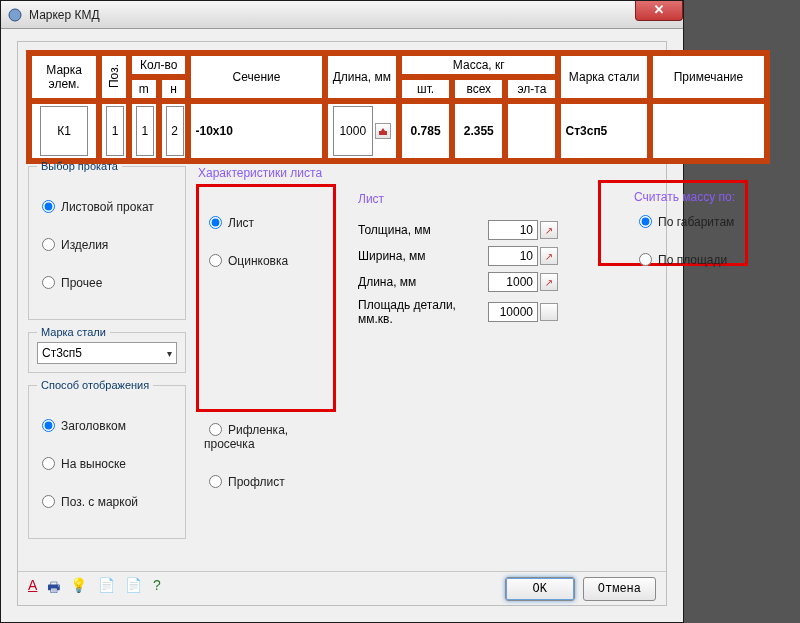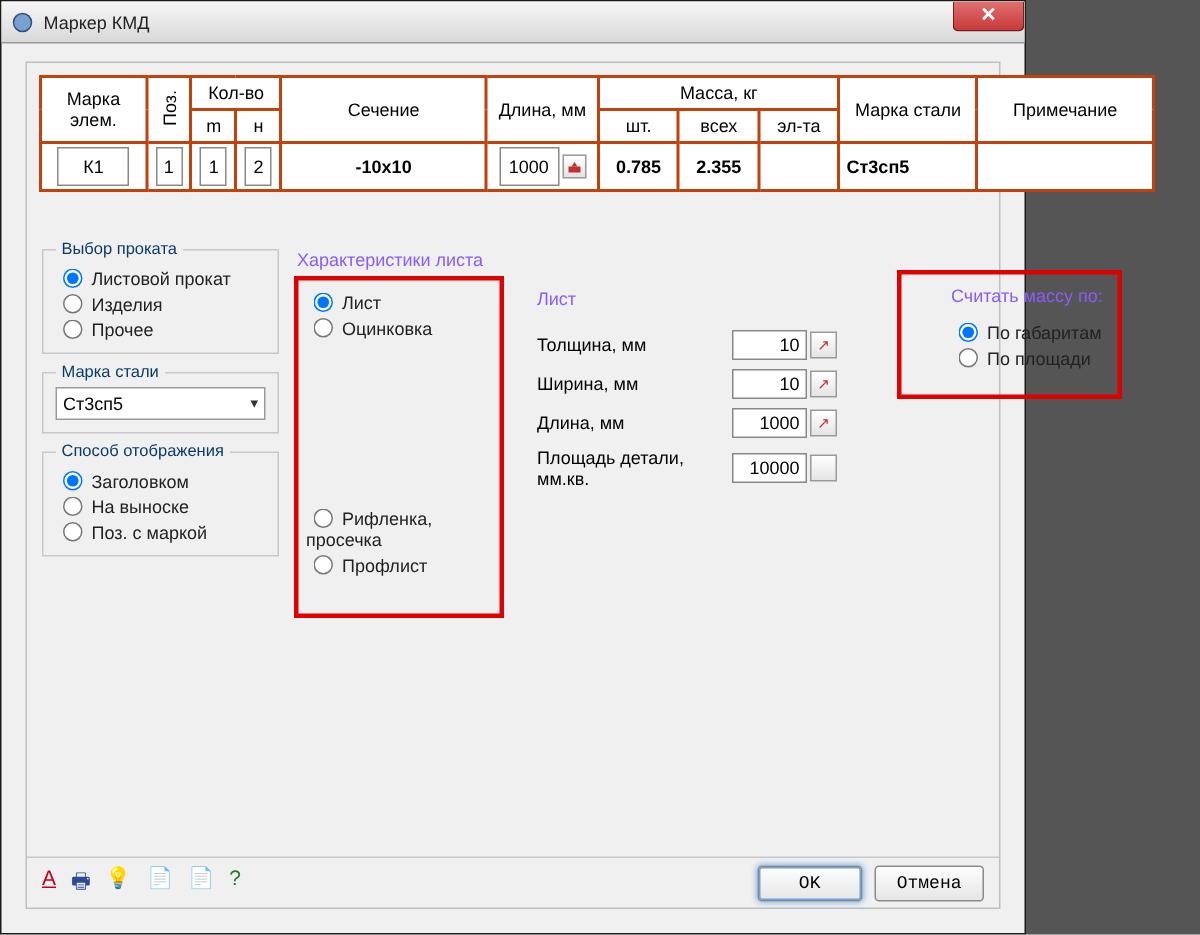--- a/index.html
+++ b/index.html
@@ -58,33 +58,33 @@
     border:1px solid #bfbfbf;
   }
 
   
   table.grid {
     border-collapse: collapse;
     table-layout: fixed;
     margin: 8px;
   }
   table.grid th, table.grid td {
-    border: 2px solid #c2410c;
+    border: 6px solid #c2410c;
     font-size:12px;
     padding: 2px 4px;
     text-align:center;
     vertical-align:middle;
     background:#fff;
   }
   table.grid th { font-weight:normal; height:22px; }
   table.grid .h { height:44px; }
   .cell-input {
     border:1px solid #888;
     font-size:12px;
-    padding:5px 3px;
+    padding:17px 3px;
     text-align:center;
     width: 42px;
     background:#fff;
   }
   .cell-input.wide { width: 48px; }
   .len-wrap { display:flex; align-items:center; justify-content:center; gap:2px; }
   .btn-len {
     width:16px; height:16px; border:1px solid #9a9a9a;
     background:linear-gradient(#fff,#e4e4e4);
     display:inline-flex;align-items:center;justify-content:center;
@@ -103,21 +103,21 @@
     margin:0 0 6px 0;
   }
   fieldset legend {
     font-size:11px;
     color:#0a3a6a;
     padding:0 4px;
   }
   label.radio {
     display:block;
     font-size:12px;
-    margin:0 0;
+    margin:21px 0;
     color:#222;
   }
   label.radio input { margin-right:6px; vertical-align:-2px; }
 
   .combo {
     width: 140px;
     height:22px;
     border:1px solid #9a9a9a;
     background:#fff;
     display:flex;align-items:center;justify-content:space-between;
@@ -227,21 +227,21 @@
         <th>н</th>
         <th>шт.</th>
         <th>всех</th>
         <th>эл-та</th>
       </tr>
       <tr>
         <td><input class="cell-input wide" value="К1" style=""></td>
         <td><input class="cell-input" style="width: 18px;" value="1"></td>
         <td><input class="cell-input" style="width: 18px;" value="1"></td>
         <td><input class="cell-input" style="width: 18px;" value="2"></td>
-        <td style="text-align:center;font-weight:bold">-10x10</td>
+        <td style="text-align:left;font-weight:bold">-10x10</td>
         <td>
           <div class="len-wrap">
             <input class="cell-input" style="width: 40px;" value="1000">
             <span class="btn-len">
               <svg width="10" height="10" viewBox="0 0 10 10">
                     <rect x="1" y="5" width="8" height="4" fill="#c03030"></rect>
                     <path d="M3 5 L5 2 L7 5 Z" fill="#c03030"></path>
                   </svg>
             </span>
           </div>

